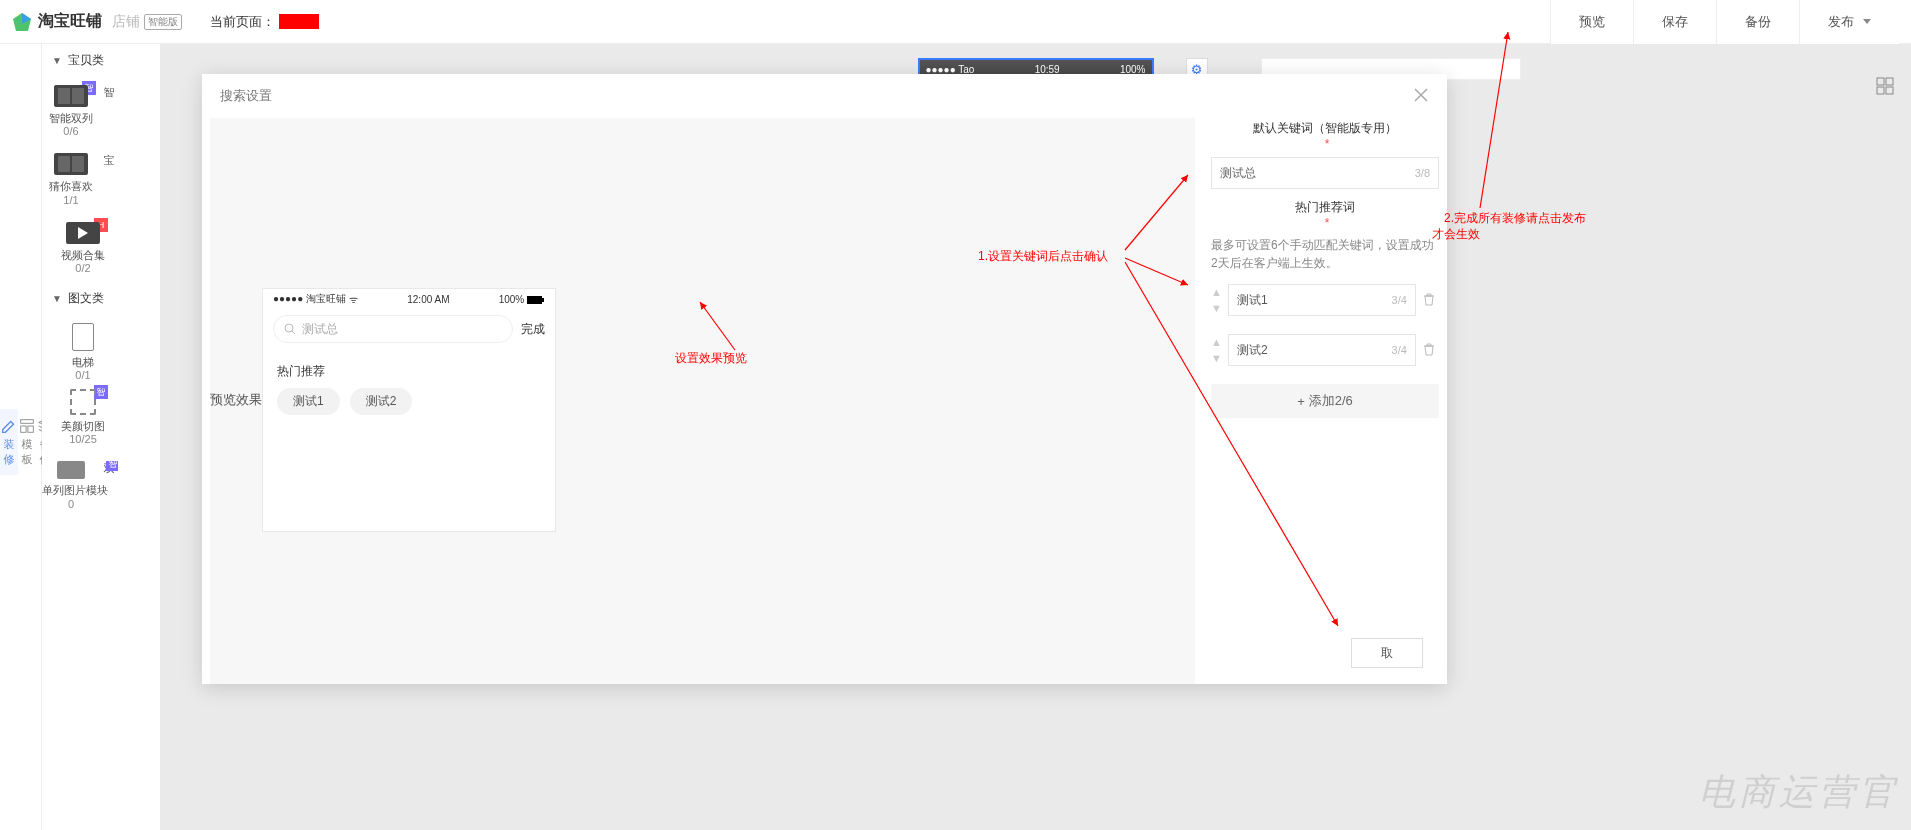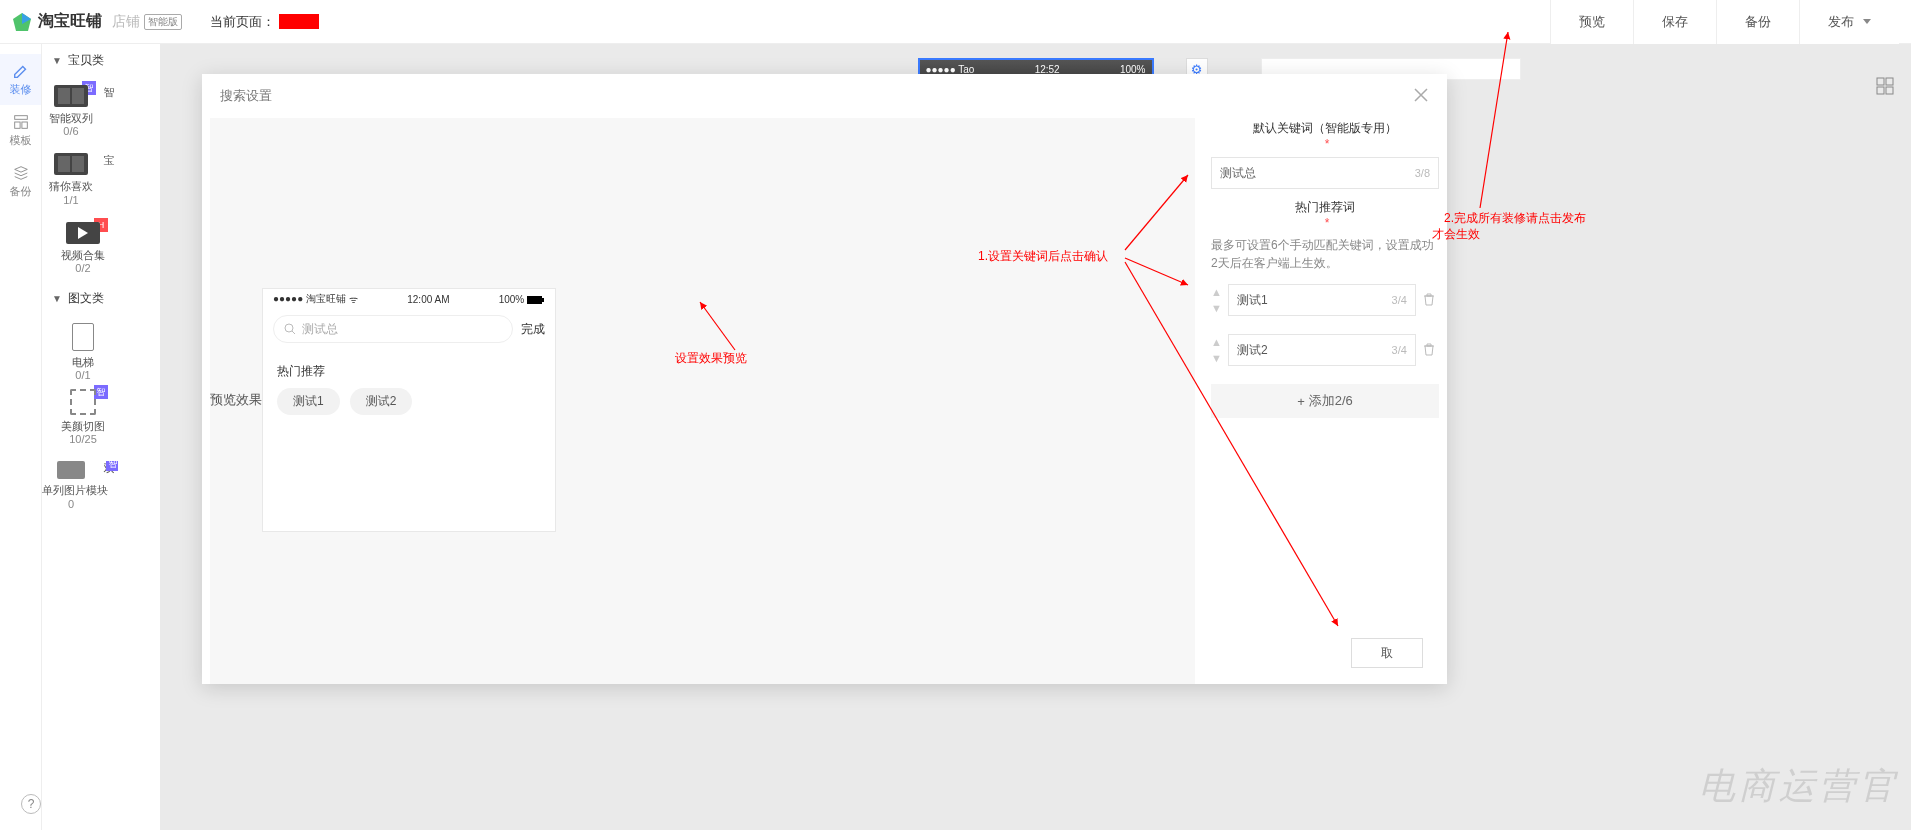--- a/index.html
+++ b/index.html
@@ -12,21 +12,21 @@
   .logo-text { font-size: 16px; font-weight: bold; color: #333; }
   .shop-label { color: #bbb; font-size: 14px; margin-left: 10px; }
   .badge-smart { border:1px solid #aaa; color:#888; font-size:10px; padding:0 3px; margin-left:4px; border-radius:2px;}
   .current-page { margin-left: 28px; font-size: 13px; color: #333; display:flex; align-items:center;}
   .red-block { background:#ff0000; width:40px; height:15px; display:inline-block; margin-left:4px;}
   .header-actions { margin-left: auto; display:flex; }
   .header-btn { padding: 0 28px; height:48px; line-height:44px; font-size:13px; color:#555; border-left:1px solid #eee; background:#fff; cursor:pointer; display:flex; align-items:center; gap:4px;}
   .header-btn:last-child::after { content:""; border-left:4px solid transparent;border-right:4px solid transparent;border-top:5px solid #888; display:inline-block; margin-left:5px;}
 
   
-  .left-rail { position:absolute; left:0; top:44px; bottom:0; width:42px; background:#fff; border-right:1px solid #eee; display:flex; flex-direction:column; align-items:flex-end; padding-top:10px;}
+  .left-rail { position:absolute; left:0; top:44px; bottom:0; width:42px; background:#fff; border-right:1px solid #eee; display:flex; flex-direction:row; align-items:center; padding-top:10px;}
   .rail-item { width:100%; text-align:center; padding:8px 0; font-size:11px; color:#888; cursor:pointer; }
   .rail-item.active { background:#f3f6ff; color:#5a8dee; }
   .rail-icon { display:block; margin:0 auto 2px; width:18px; height:18px; }
   .rail-help { margin-top:auto; margin-bottom:16px; width:20px;height:20px;border:1px solid #bbb;border-radius:50%; display:flex;align-items:center;justify-content:center;font-size:12px;color:#888;cursor:pointer;}
 
   
   .side-panel { position:absolute; left:42px; top:44px; bottom:0; width:118px; background:#fff; overflow:hidden; }
   .sp-section { padding:8px 10px; font-size:12px; color:#333; display:flex; align-items:center; cursor:pointer;}
   .sp-section .tri { margin-right:6px; font-size:10px; color:#666;}
   .sp-tile { width:58px; text-align:center; margin:8px 0; position:relative; cursor:pointer;}
@@ -81,21 +81,21 @@
   .kw-input{ width:188px;height:32px;border:1px solid #e5e5e5;display:flex;align-items:center;padding:0 8px;justify-content:space-between;}
   .kw-input .count{color:#bbb;font-size:11px;}
   .trash{ color:#bbb;font-size:14px;cursor:pointer;}
   .add-btn{ width:228px;height:34px;background:#f5f5f5;display:flex;align-items:center;justify-content:center;gap:4px;color:#666;cursor:pointer;font-size:13px;}
 
   .modal-footer-btn{ position:absolute; right:24px; bottom:16px; width:72px;height:30px;border:1px solid #ddd;background:#fff;display:flex;align-items:center;justify-content:center;font-size:12px;color:#555;cursor:pointer;}
 
   
   .annot{ position:absolute; color:#ff0000; font-size:12px; pointer-events:none; white-space:nowrap;}
 
-  .watermark{ position:absolute; right:12px; bottom:19px; font-size:36px; color:#cfcfcf; font-style:italic; letter-spacing:4px; font-family:"STKaiti","KaiTi",serif; pointer-events:none;}
+  .watermark{ position:absolute; right:12px; bottom:13px; font-size:36px; color:#cfcfcf; font-style:italic; letter-spacing:4px; font-family:"STKaiti","KaiTi",serif; pointer-events:none;}
 </style>
 </head>
 <body>
 
 <div class="top-header">
   <div class="logo-wrap">
     <svg class="logo-icon" viewBox="0 0 20 20">
         <polygon points="10,1 19,7 16,19 4,19 1,7" fill="#4fc36b"></polygon>
         <polygon points="10,1 19,7 10,12" fill="#37a0e6"></polygon>
       </svg>
@@ -196,21 +196,21 @@
     <div class="sp-tile" style="width:18px;overflow:hidden;">
       <span class="corner-badge purple" style="right:-2px;">智</span>
       <div class="sp-tile-label">双</div>
     </div>
   </div>
 </div>
 
 <div class="canvas-area">
   <div class="phone-top">
     <span>●●●●● Tao</span>
-    <span>12:52</span>
+    <span>10:59</span>
     <span>100%</span>
   </div>
   <div class="gear-box">
       <span>⚙</span>
     </div>
   <div class="right-float"></div>
   <div class="right-square">
     <svg width="18" height="18" viewBox="0 0 18 18">
         <rect x="1" y="1" width="7" height="7" fill="none" stroke="#888"></rect>
         <rect x="10" y="1" width="7" height="7" fill="none" stroke="#888"></rect>

